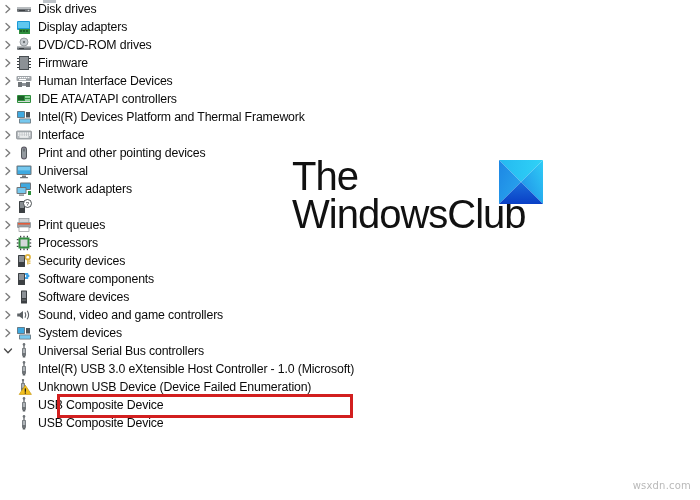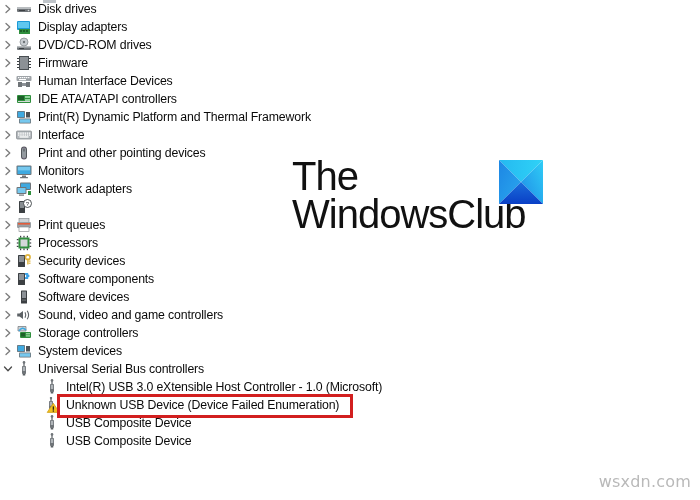--- a/index.html
+++ b/index.html
@@ -62,21 +62,21 @@
 
   .lbl {
     font-size: 12.3px;
     color: #0a0a0a;
     padding-left: 5px;
     letter-spacing: -0.15px;
     line-height: 18px;
   }
 
   
-  .depth1 { padding-left: 28px; }
+  .depth1 { }
 
   
   #highlight-box {
     position: absolute;
     left: 57px;
     top: 394px;
     width: 296px;
     height: 24px;
     border: 3px solid #d21f1f;
     box-sizing: border-box;
@@ -118,21 +118,21 @@
     width: 44px;
     height: 44px;
   }
 
   
   #site-watermark {
     position: absolute;
     right: 9px;
     bottom: 9px;
     font-family: "DejaVu Sans", sans-serif;
-    font-size: 16px;
+    font-size: 10px;
     color: #b9b9b9;
     letter-spacing: 0.2px;
   }
 
   
   #top-sliver {
     position: absolute;
     left: 43px;
     top: 0px;
     width: 13px;
@@ -273,21 +273,21 @@
         </span>
         <span class="ico">
           <svg width="16" height="16" viewBox="0 0 16 16">
             <rect x="1" y="2" width="8" height="7" rx="0.8" fill="#6f7478"></rect>
             <rect x="1.8" y="2.8" width="6.4" height="5.4" fill="#3fa9e0"></rect>
             <rect x="3" y="9.5" width="12" height="5" rx="0.8" fill="#6f7478"></rect>
             <rect x="3.8" y="10.3" width="10.4" height="3.4" fill="#76c8ee"></rect>
             <rect x="10" y="3" width="4" height="5.5" fill="#4d5256"></rect>
           </svg>
         </span>
-        <span class="lbl">Print(R) Dynamic Platform and Thermal Framework</span>
+        <span class="lbl">Intel(R) Devices Platform and Thermal Framework</span>
       </div>
       <div class="tree-row">
         <span class="chev">
           <svg width="10" height="10" viewBox="0 0 10 10">
             <path d="M3 1.5 L6.8 5 L3 8.5" fill="none" stroke="#7b7b7b" stroke-width="1.3" stroke-linecap="round" stroke-linejoin="round"></path>
           </svg>
         </span>
         <span class="ico">
           <svg width="16" height="16" viewBox="0 0 16 16">
             <rect x="0.5" y="4" width="15" height="8" rx="1" fill="#b3b8bc" stroke="#7d8286" stroke-width="0.7"></rect>
@@ -334,21 +334,21 @@
         </span>
         <span class="ico">
           <svg width="16" height="16" viewBox="0 0 16 16">
             <rect x="0.5" y="2.5" width="15" height="9.5" rx="1" fill="#6f7478"></rect>
             <rect x="1.5" y="3.5" width="13" height="7.5" fill="#3fa9e0"></rect>
             <rect x="2" y="4" width="12" height="3.4" fill="#76c8ee"></rect>
             <rect x="6" y="12.5" width="4" height="1.6" fill="#6f7478"></rect>
             <rect x="4" y="14" width="8" height="1.2" rx="0.5" fill="#6f7478"></rect>
           </svg>
         </span>
-        <span class="lbl">Monitors</span>
+        <span class="lbl">Universal</span>
       </div>
       <div class="tree-row">
         <span class="chev">
           <svg width="10" height="10" viewBox="0 0 10 10">
             <path d="M3 1.5 L6.8 5 L3 8.5" fill="none" stroke="#7b7b7b" stroke-width="1.3" stroke-linecap="round" stroke-linejoin="round"></path>
           </svg>
         </span>
         <span class="ico">
           <svg width="16" height="16" viewBox="0 0 16 16">
             <rect x="4" y="1.5" width="11" height="7.5" rx="1" fill="#6f7478"></rect>
@@ -475,38 +475,20 @@
           </svg>
         </span>
         <span class="ico">
           <svg width="16" height="16" viewBox="0 0 16 16">
             <path d="M7 4 L3.5 6.4 H1.2 v3.2 h2.3 L7 12 z" fill="#5d6266"></path>
             <path d="M9 5.2 q1.6 2.8 0 5.6" stroke="#5d6266" stroke-width="1.1" fill="none"></path>
             <path d="M11.2 3.7 q2.8 4.3 0 8.6" stroke="#5d6266" stroke-width="1.1" fill="none"></path>
           </svg>
         </span>
         <span class="lbl">Sound, video and game controllers</span>
-      </div>
-      <div class="tree-row">
-        <span class="chev">
-          <svg width="10" height="10" viewBox="0 0 10 10">
-            <path d="M3 1.5 L6.8 5 L3 8.5" fill="none" stroke="#7b7b7b" stroke-width="1.3" stroke-linecap="round" stroke-linejoin="round"></path>
-          </svg>
-        </span>
-        <span class="ico">
-          <svg width="16" height="16" viewBox="0 0 16 16">
-            <rect x="4" y="7" width="11" height="6" rx="1" fill="#2f8f3d"></rect>
-            <rect x="5" y="8" width="4" height="3.5" fill="#1d5f28"></rect>
-            <rect x="10" y="8" width="4" height="1.4" fill="#8fd49a"></rect>
-            <rect x="10" y="10.2" width="4" height="1.4" fill="#8fd49a"></rect>
-            <path d="M2 1.5 h8 v4.5 h-8 z" fill="#cfd3d6" stroke="#6f7478" stroke-width="0.7"></path>
-            <path d="M3 6 q3 -5 7 -1" stroke="#3fa9e0" stroke-width="1.6" fill="none"></path>
-          </svg>
-        </span>
-        <span class="lbl">Storage controllers</span>
       </div>
       <div class="tree-row">
         <span class="chev">
           <svg width="10" height="10" viewBox="0 0 10 10">
             <path d="M3 1.5 L6.8 5 L3 8.5" fill="none" stroke="#7b7b7b" stroke-width="1.3" stroke-linecap="round" stroke-linejoin="round"></path>
           </svg>
         </span>
         <span class="ico">
           <svg width="16" height="16" viewBox="0 0 16 16">
             <rect x="1" y="2" width="8" height="7" rx="0.8" fill="#6f7478"></rect>

